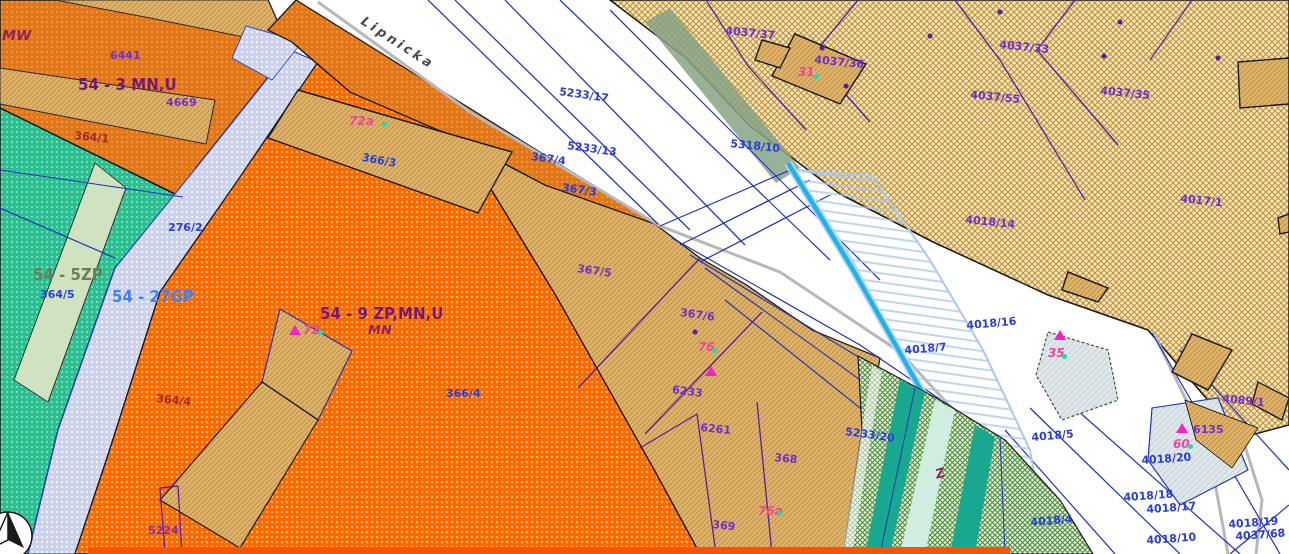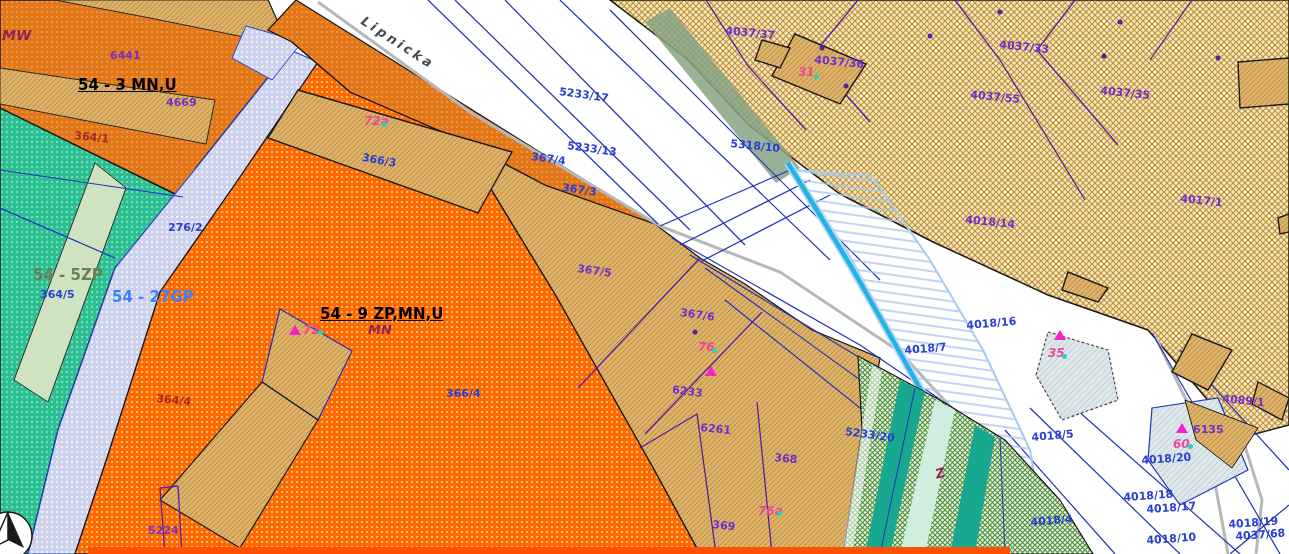--- a/index.html
+++ b/index.html
@@ -4,21 +4,21 @@
 <style>
   html,body{margin:0;padding:0;background:#e8e8e8;}
   #stage{position:relative;width:1289px;height:554px;overflow:hidden;background:#ffffff;
          font-family:"DejaVu Sans","Liberation Sans",sans-serif;}
   #basemap{position:absolute;left:0;top:0;}
   .lbl{position:absolute;white-space:nowrap;font-size:11px;font-weight:bold;line-height:1;
        transform-origin:left top;pointer-events:none;}
   .blue{color:#2a3fd4;}
   .purple{color:#7330c8;}
   .darkred{color:#a02c28;}
-  .zone-green{color:#000000;font-size:15px;text-decoration:underline;}
+  .zone-green{color:#701a75;font-size:15px;}
   .zone-olive{color:#6e7d56;font-size:15px;}
   .zone-gray{color:#3b82f6;font-size:15px;}
   .maroon{color:#8f2458;font-style:italic;font-size:13px;}
   .addr{color:#ec4899;font-style:italic;font-size:12px;}
   .street{color:#4a4a4a;font-style:italic;font-size:13px;letter-spacing:3px;}
   .tri{position:absolute;width:0;height:0;border-left:6px solid transparent;
        border-right:6px solid transparent;border-bottom:10px solid #f522cc;pointer-events:none;}
   .gdot{position:absolute;width:5px;height:5px;border-radius:50%;background:#23d8b4;pointer-events:none;}
 </style>
 </head>
@@ -233,21 +233,21 @@
 <div class="lbl purple" style="left:775px;top:452px;transform:rotate(6deg)">368</div>
 <div class="lbl purple" style="left:713px;top:519px;transform:rotate(6deg)">369</div>
 <div class="lbl purple" style="left:578px;top:263px;transform:rotate(8deg)">367/5</div>
 <div class="lbl purple" style="left:681px;top:307px;transform:rotate(8deg)">367/6</div>
 <div class="lbl purple" style="left:673px;top:384px;transform:rotate(8deg)">6233</div>
 <div class="lbl purple" style="left:148px;top:525px">5224</div>
 
 <div class="lbl darkred" style="left:75px;top:130px;transform:rotate(6deg)">364/1</div>
 <div class="lbl darkred" style="left:157px;top:393px;transform:rotate(6deg)">364/4</div>
 
-<div class="lbl addr" style="left:364px;top:115px">72a</div>
+<div class="lbl addr" style="left:349px;top:115px">72a</div>
 <div class="gdot" style="left:382px;top:122px"></div>
 
 <div class="tri" style="left:289px;top:325px"></div>
 <div class="lbl addr" style="left:303px;top:324px">72</div>
 <div class="gdot" style="left:318px;top:330px"></div>
 
 <div class="lbl addr" style="left:798px;top:66px">31</div>
 <div class="gdot" style="left:814px;top:74px"></div>
 
 <div class="lbl addr" style="left:698px;top:341px">76</div>

